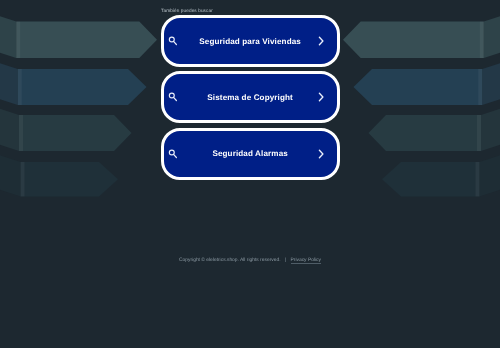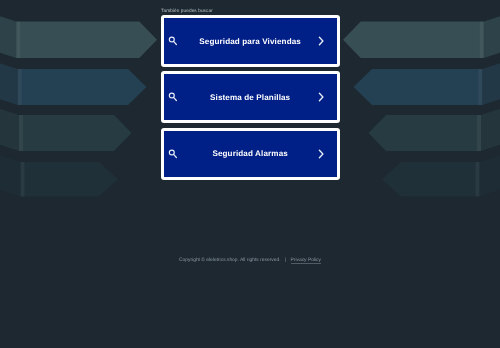--- a/index.html
+++ b/index.html
@@ -21,21 +21,21 @@
     white-space:nowrap;
   }
 
   .buttons{position:absolute;left:160.6px;top:15px;width:179.1px;}
   .sbtn{
     box-sizing:border-box;
     width:179.1px;height:52.2px;
     margin-bottom:4.1px;
     background:#001f87;
     border:3px solid #ffffff;
-    border-radius:3px;
+    border-radius:19px;
     display:flex;align-items:center;
     position:relative;
     cursor:pointer;
   }
   .sbtn .mag{position:absolute;left:2.9px;top:50%;transform:translateY(-50%);width:12px;height:12px;display:block;}
   .sbtn .chev{position:absolute;right:12px;top:50%;transform:translateY(-50%);width:8px;height:12px;display:block;}
   .sbtn svg{display:block;}
   .sbtn .lbl{
     width:100%;text-align:center;color:#fff;
     font-size:8.1px;font-weight:bold;letter-spacing:0.12px;
@@ -102,21 +102,21 @@
           </svg>
         </span>
     </div>
     <div class="sbtn">
       <span class="mag">
           <svg viewBox="0 0 12 12" width="12" height="12" fill="none" stroke="#e9eefb" stroke-width="1.18" stroke-linecap="round">
             <circle cx="5.8" cy="4.5" r="2.45"></circle>
             <line x1="7.55" y1="6.3" x2="10.4" y2="9.5"></line>
           </svg>
         </span>
-      <span class="lbl">Sistema de Planillas</span>
+      <span class="lbl">Sistema de Copyright</span>
       <span class="chev">
           <svg viewBox="0 0 8 12" width="8" height="12" fill="none" stroke="#e9eefb" stroke-width="1.35" stroke-linecap="round" stroke-linejoin="round">
             <polyline points="2.4,2.3 5.9,6.0 2.4,9.7"></polyline>
           </svg>
         </span>
     </div>
     <div class="sbtn">
       <span class="mag">
           <svg viewBox="0 0 12 12" width="12" height="12" fill="none" stroke="#e9eefb" stroke-width="1.18" stroke-linecap="round">
             <circle cx="5.8" cy="4.5" r="2.45"></circle>

